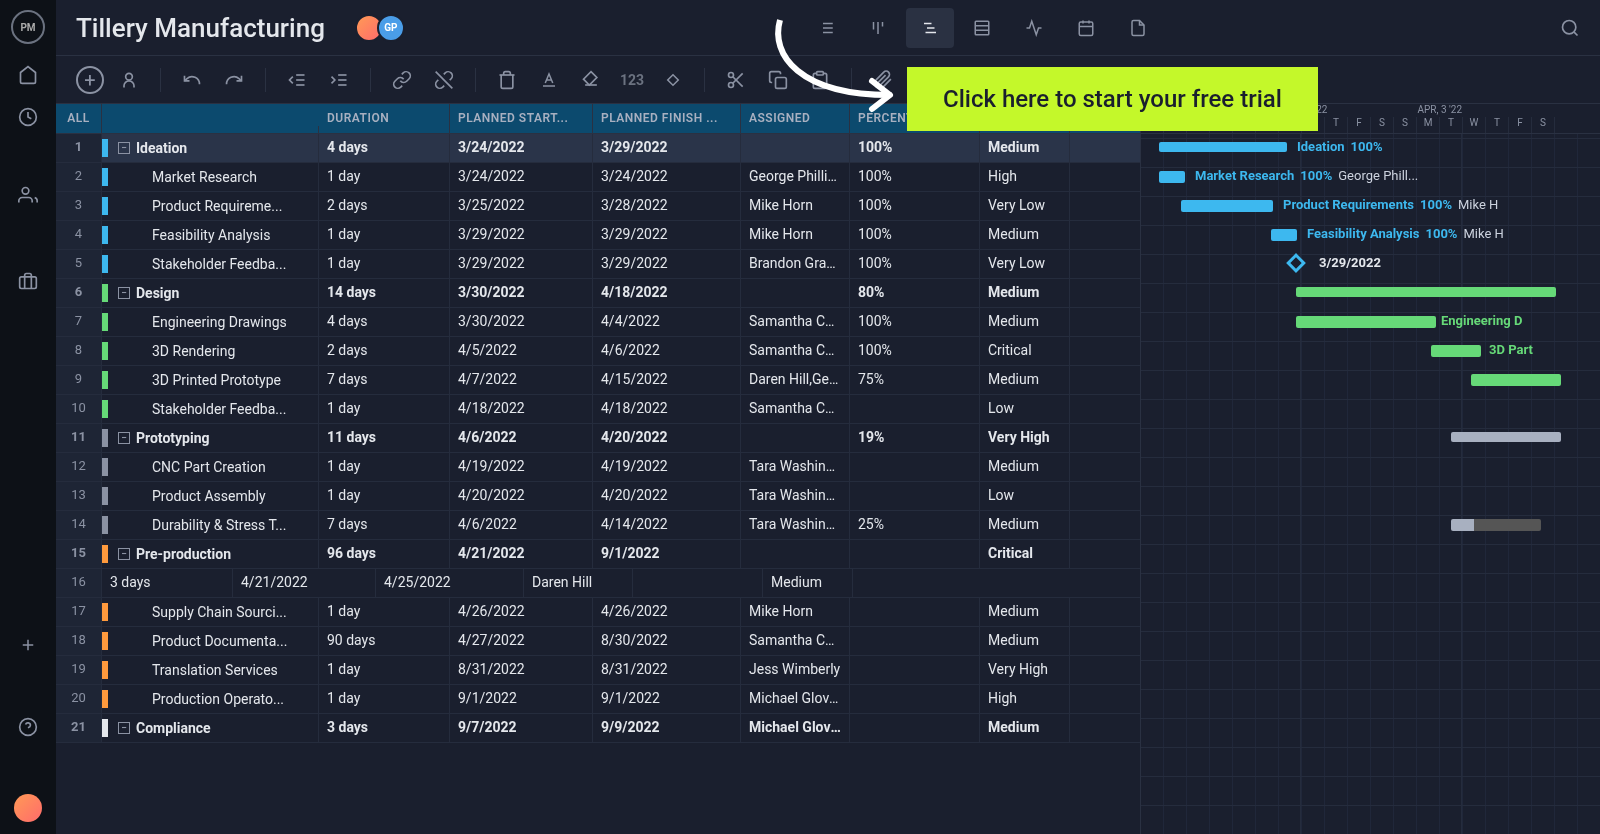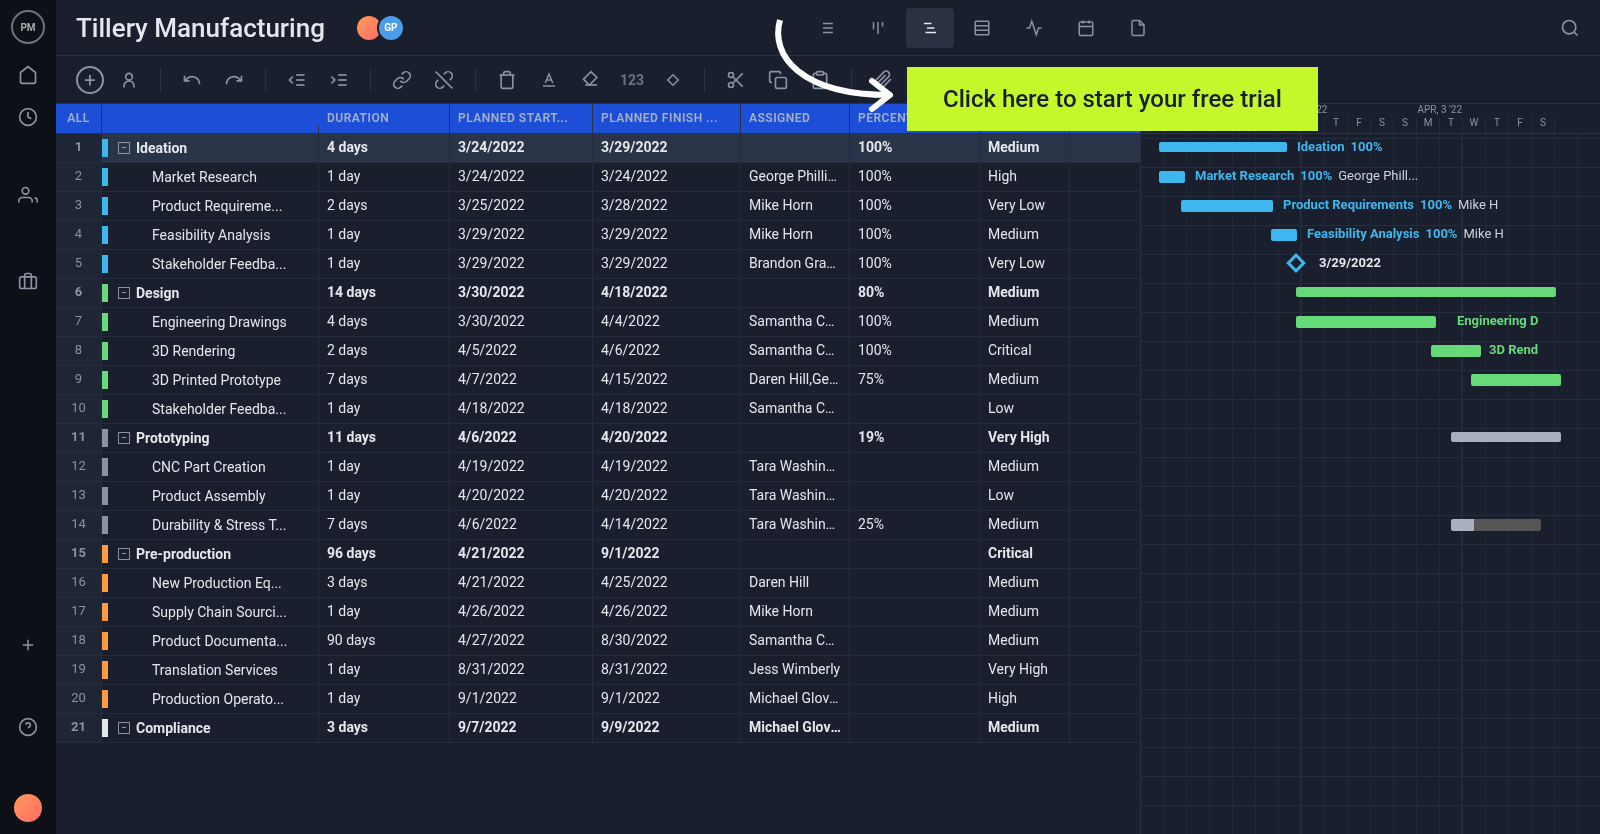--- a/index.html
+++ b/index.html
@@ -21,21 +21,21 @@
 .view-tab { width:48px; height:40px; display:flex; align-items:center; justify-content:center; color:#8b92a3; border-radius:4px; cursor:pointer; }
 .view-tab.active { background:#2a3142; color:#e4e7ec; }
 .search-btn { margin-left:auto; color:#8b92a3; cursor:pointer; }
 .toolbar { height:48px; background:#1a1f2e; display:flex; align-items:center; padding:0 20px; gap:8px; border-bottom:1px solid #2a3142; }
 .tool-btn { width:34px; height:34px; display:flex; align-items:center; justify-content:center; color:#8b92a3; cursor:pointer; border-radius:4px; }
 .tool-btn.circle { border:2px solid #8b92a3; border-radius:50%; width:28px; height:28px; font-size:20px; line-height:1; }
 .tool-sep { width:1px; height:24px; background:#2a3142; margin:0 6px; }
 .tool-label { color:#6b7280; font-size:14px; padding:0 4px;font-weight:bold; }
 .content { flex:1; display:flex; overflow:hidden; }
 .grid-pane { width:1085px; display:flex; flex-direction:column; border-right:1px solid #2a3142; }
-.col-headers { display:flex; height:30px; background:#1d4ed8; border-bottom:1px solid #2a3142; font-size:12px; font-weight:600; color:#a8b0c0; letter-spacing:0.5px; }
+.col-headers { display:flex; height:30px; background:#0c4a6e; border-bottom:1px solid #2a3142; font-size:12px; font-weight:600; color:#a8b0c0; letter-spacing:0.5px; }
 .col-headers > div { padding:7px 8px; border-right:1px solid #2a3142; overflow:hidden; white-space:nowrap; }
 .ch-all { width:46px; text-align:center; }
 .ch-name { width:217px;margin-top:22px; }
 .ch-dur { width:131px; }
 .ch-start { width:143px; }
 .ch-finish { width:148px; }
 .ch-assign { width:109px; }
 .ch-pct { width:130px; }
 .ch-pri { width:90px; }
 .rows { flex:1; overflow-y:auto; }
@@ -513,24 +513,20 @@
               </div>
               <div class="cell c-dur">96 days</div>
               <div class="cell c-start">4/21/2022</div>
               <div class="cell c-finish">9/1/2022</div>
               <div class="cell c-assign"></div>
               <div class="cell c-pct"></div>
               <div class="cell c-pri">Critical</div>
             </div>
             <div class="row">
               <div class="cell c-num">16</div>
-              <div class="cell c-name">
-                <span class="color-bar cb-orange"></span>
-                <span class="indent1">New Production Eq...</span>
-              </div>
               <div class="cell c-dur">3 days</div>
               <div class="cell c-start">4/21/2022</div>
               <div class="cell c-finish">4/25/2022</div>
               <div class="cell c-assign">Daren Hill</div>
               <div class="cell c-pct"></div>
               <div class="cell c-pri">Medium</div>
             </div>
             <div class="row">
               <div class="cell c-num">17</div>
               <div class="cell c-name">
@@ -651,26 +647,26 @@
               <div class="gbar" style="left: 130px; top: 95px; width: 26px; background: rgb(61, 184, 239);"></div>
               <div class="gbar-lbl" style="left: 166px; top: 92px; color: rgb(61, 184, 239);">
                 <span>Feasibility Analysis</span> 
                 <span class="pct">100%</span> 
                 <span class="assignee">Mike H</span>
               </div>
               <div class="diamond" style="left: 148px; top: 122px;"></div>
               <div class="gbar-lbl" style="left: 178px; top: 121px; color: rgb(228, 231, 236);">3/29/2022</div>
               <div class="gbar summary" style="left: 155px; top: 153px; width: 260px; background: rgb(102, 217, 120);"></div>
               <div class="gbar" style="left: 155px; top: 182px; width: 140px; background: rgb(102, 217, 120);"></div>
-              <div class="gbar-lbl" style="left: 316px; top: 179px; color: rgb(102, 217, 120);">
+              <div class="gbar-lbl" style="left: 300px; top: 179px; color: rgb(102, 217, 120);">
                 <span>Engineering D</span>
               </div>
               <div class="gbar" style="left: 290px; top: 211px; width: 50px; background: rgb(102, 217, 120);"></div>
               <div class="gbar-lbl" style="left: 348px; top: 208px; color: rgb(102, 217, 120);">
-                <span>3D Rend</span>
+                <span>3D Part</span>
               </div>
               <div class="gbar" style="left: 330px; top: 240px; width: 90px; background: rgb(102, 217, 120);"></div>
               <div class="gbar summary" style="left: 310px; top: 298px; width: 110px; background: rgb(168, 176, 192);"></div>
               <div class="gbar" style="left: 310px; top: 385px; width: 90px; background: linear-gradient(90deg, rgb(168, 176, 192) 25%, rgb(85, 85, 85) 25%);"></div>
             </div>
         </div>
       </div>
     </div>
   </div>
 </div>

